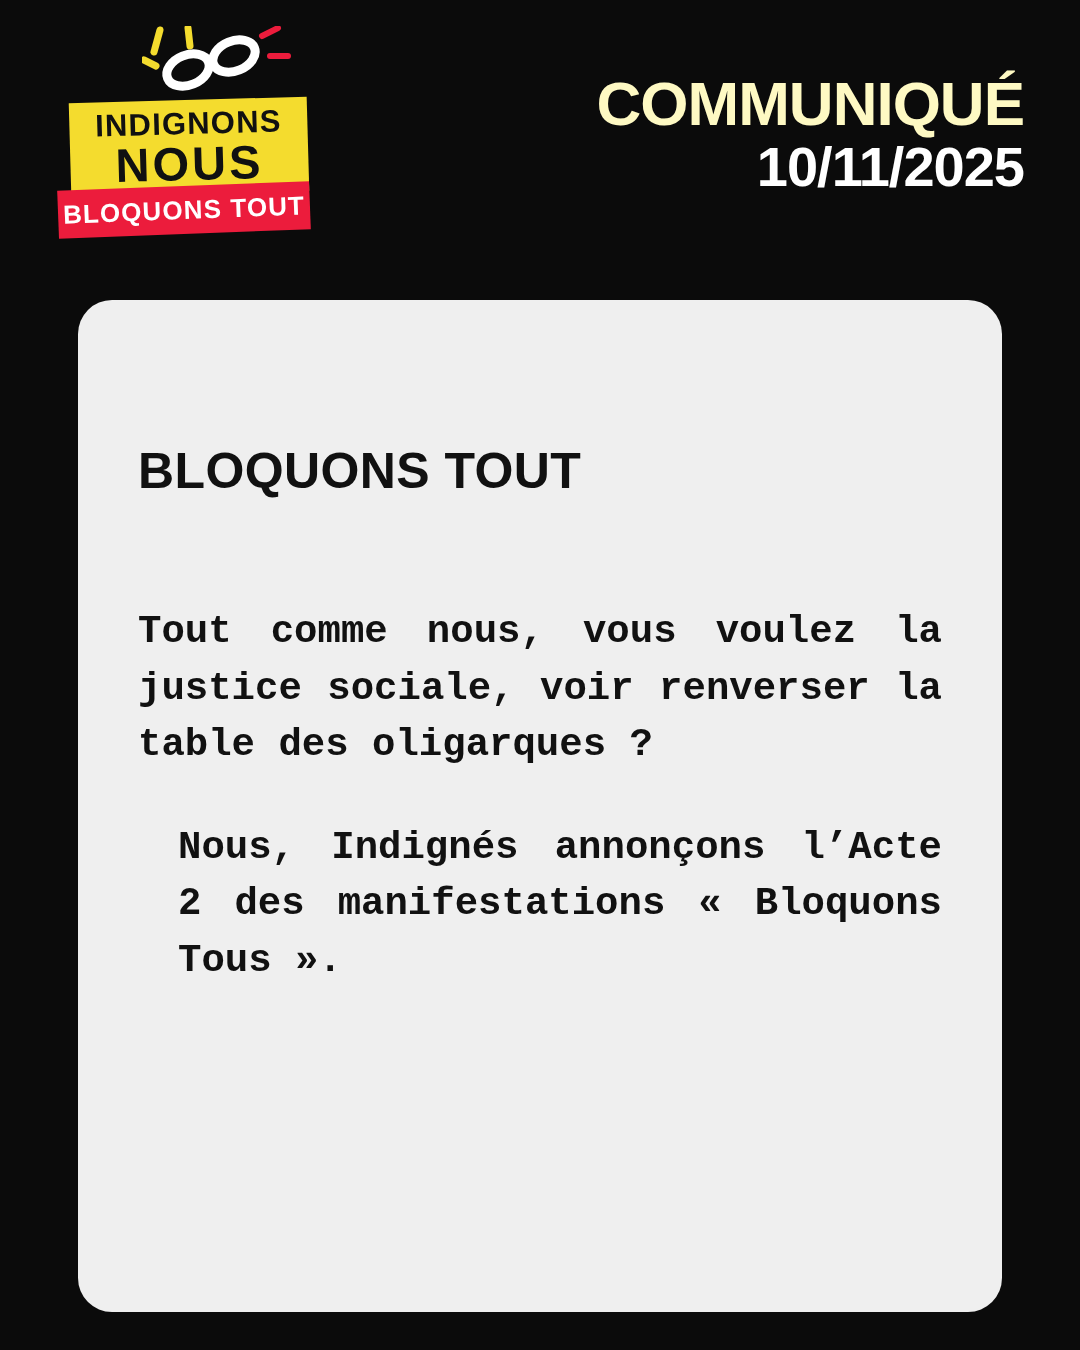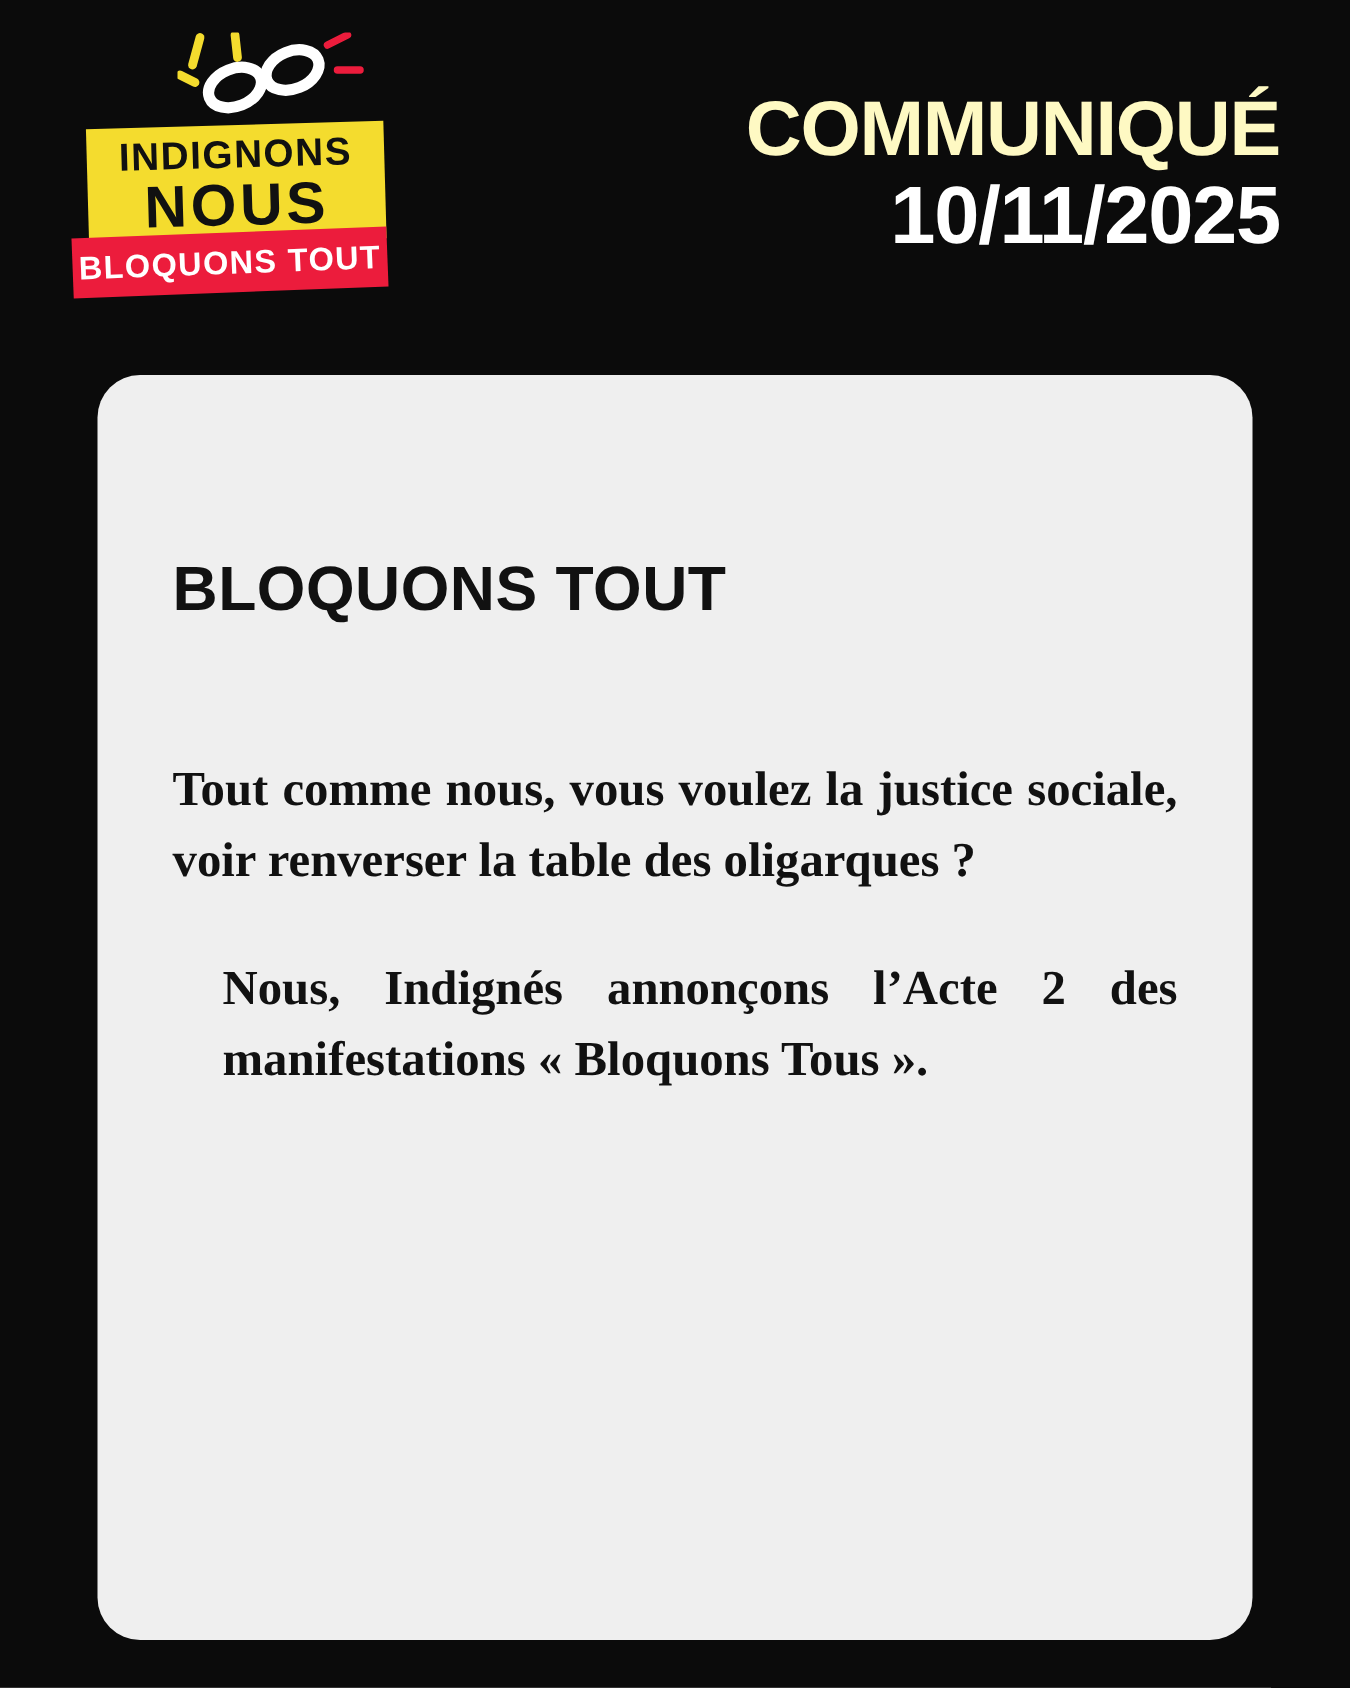--- a/index.html
+++ b/index.html
@@ -115,21 +115,21 @@
     font-weight: bold;
     font-size: 62px;
     letter-spacing: -1px;
     line-height: 1.04;
     color: #fef9c3;
   }
 
   .title-date {
     font-family: "Liberation Sans", sans-serif;
     font-weight: bold;
-    font-size: 65px;
+    font-size: 56px;
     letter-spacing: -1px;
     line-height: 1.1;
     color: #ffffff;
   }
 
   
   .card {
     position: absolute;
     left: 78px;
     top: 300px;
@@ -144,21 +144,21 @@
     font-family: "Liberation Sans", sans-serif;
     font-weight: bold;
     font-size: 50px;
     letter-spacing: 0.4px;
     color: #111111;
     line-height: 1;
     margin-bottom: 108px;
   }
 
   .para {
-    font-family: Liberation Serif, serif;
+    font-family: Liberation Mono, monospace;
     font-weight: bold;
     font-size: 39px;
     line-height: 1.45;
     color: #111111;
     text-align: justify;
     text-justify: inter-word;
     margin-bottom: 46px;
   }
 
   .para:last-child { margin-bottom: 0; margin-left: 40px; }

